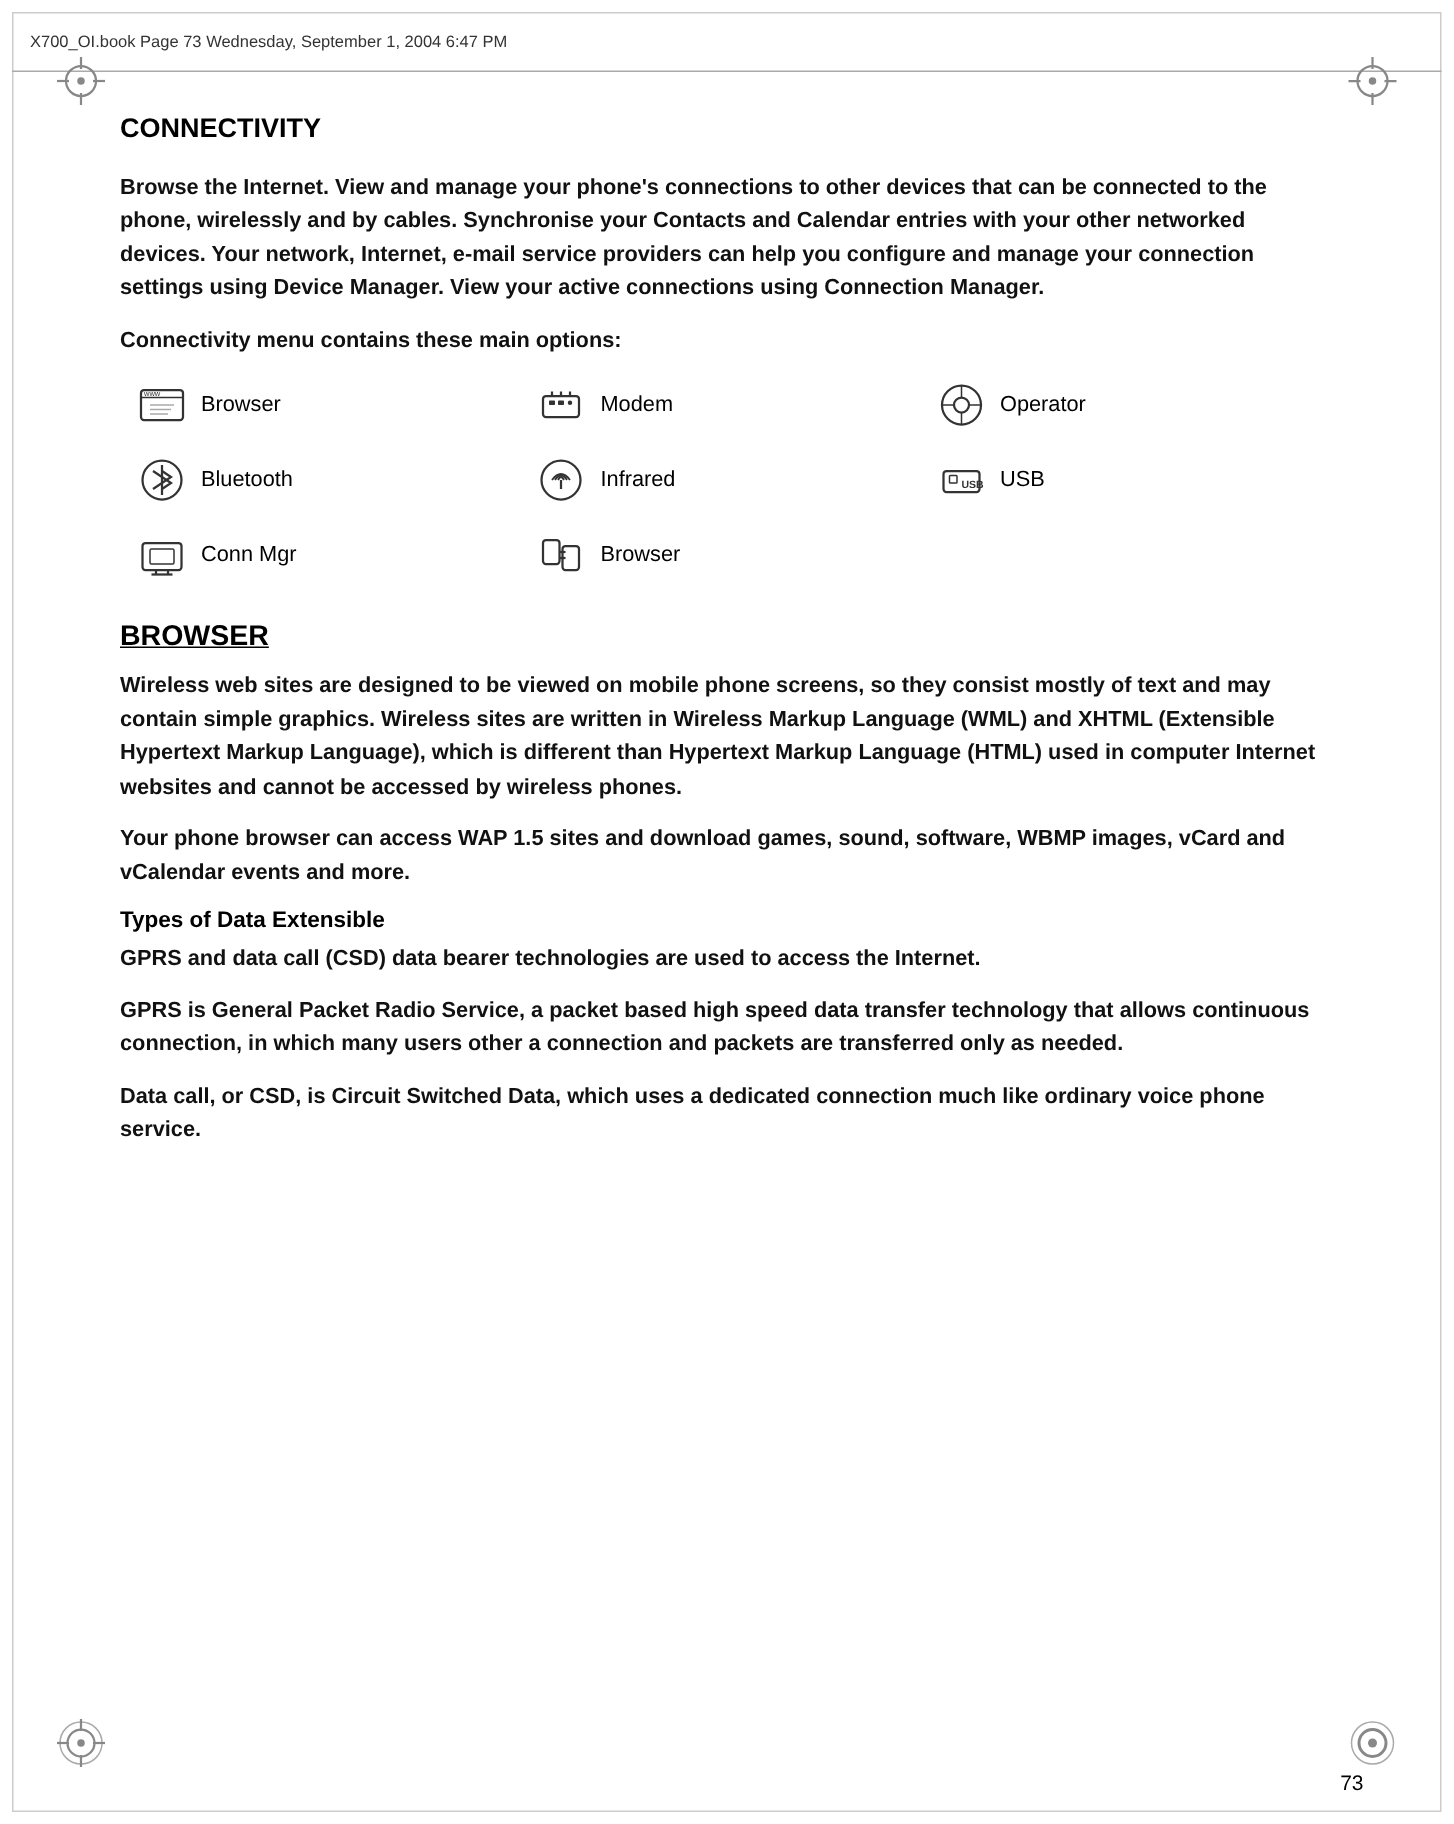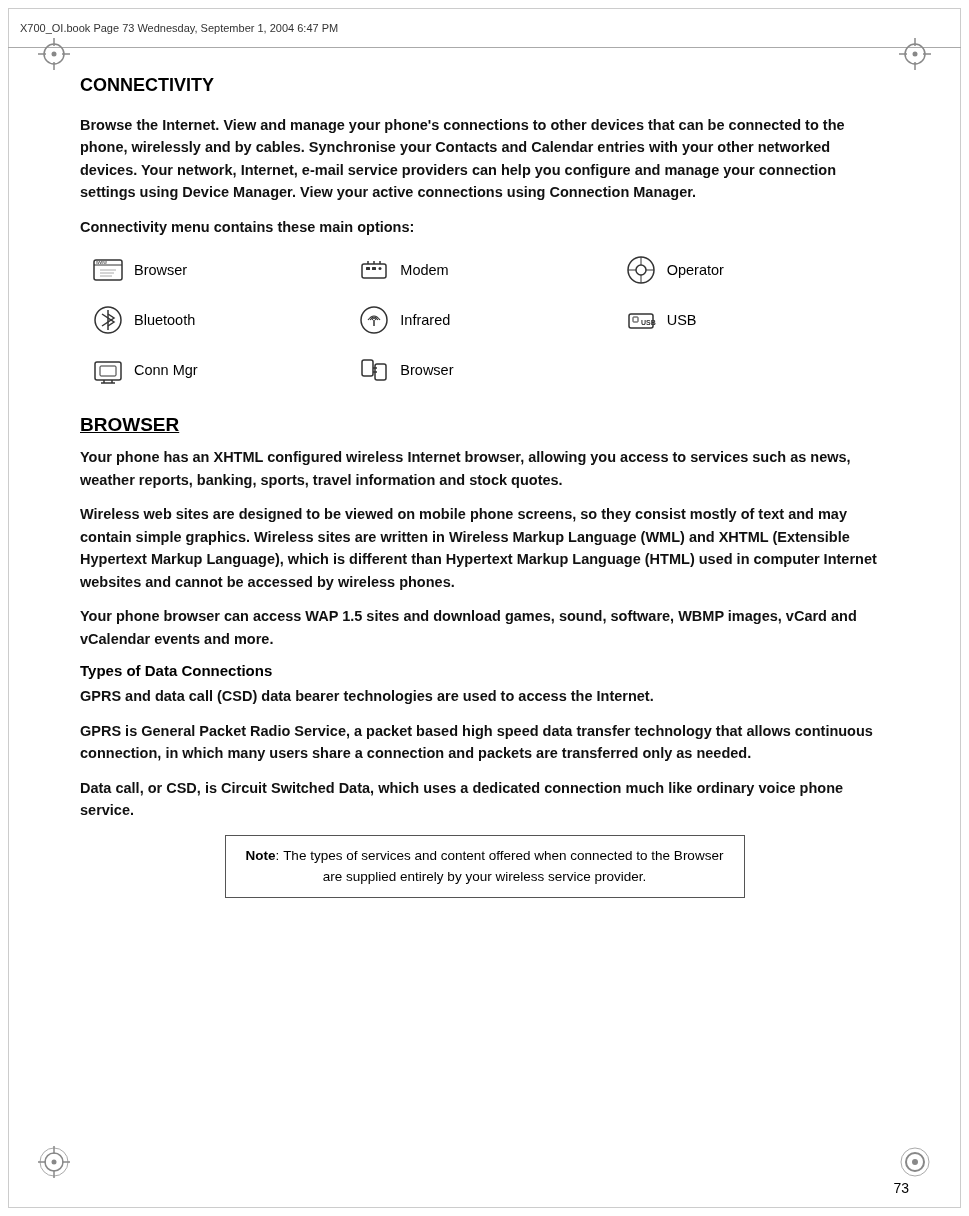--- a/index.html
+++ b/index.html
@@ -320,29 +320,25 @@
         </svg>
       </div>
       <span class="menu-item-label">Browser</span>
     </div>
 
 
   </div>
 
   <h2 class="section-title">BROWSER</h2>
 
-  <p>Your phone has an XHTML configured wireless Internet browser, allowing you access to services such as news, weather reports, banking, sports, travel information and stock quotes.</p>
   <p>Wireless web sites are designed to be viewed on mobile phone screens, so they consist mostly of text and may contain simple graphics. Wireless sites are written in Wireless Markup Language (WML) and XHTML (Extensible Hypertext Markup Language), which is different than Hypertext Markup Language (HTML) used in computer Internet websites and cannot be accessed by wireless phones.</p>
   <p>Your phone browser can access WAP 1.5 sites and download games, sound, software, WBMP images, vCard and vCalendar events and more.</p>
 
-  <h3 class="subsection-title">Types of Data Connections</h3>
+  <h3 class="subsection-title">Types of Data Extensible</h3>
 
   <p>GPRS and data call (CSD) data bearer technologies are used to access the Internet.</p>
-  <p>GPRS is General Packet Radio Service, a packet based high speed data transfer technology that allows continuous connection, in which many users share a connection and packets are transferred only as needed.</p>
+  <p>GPRS is General Packet Radio Service, a packet based high speed data transfer technology that allows continuous connection, in which many users other a connection and packets are transferred only as needed.</p>
   <p>Data call, or CSD, is Circuit Switched Data, which uses a dedicated connection much like ordinary voice phone service.</p>
 
-  <div class="note-box">
-    <span><strong>Note</strong>:&nbsp;</span><span>The types of services and content offered when connected to the Browser are supplied entirely by your wireless service provider.</span>
-  </div>
 
 </div>
 
 <div class="page-number">73</div>
 
 </body></html>

